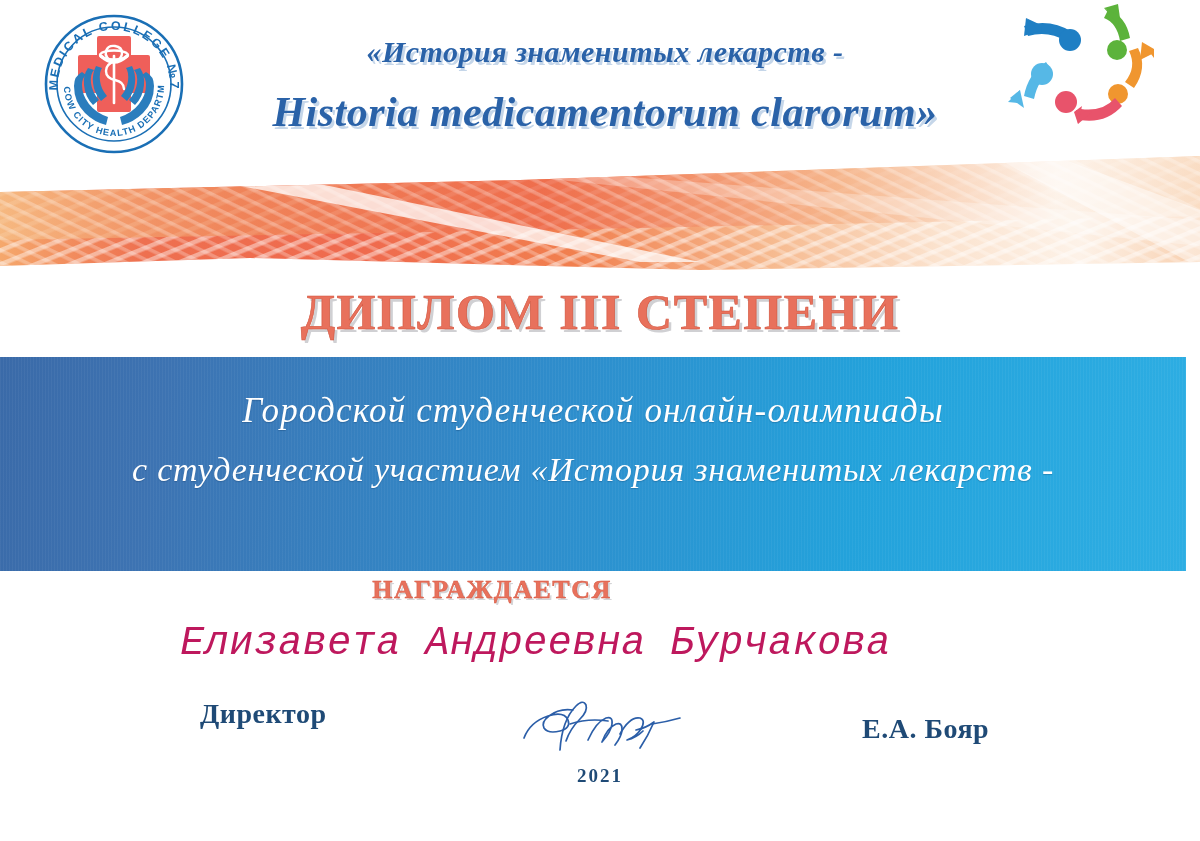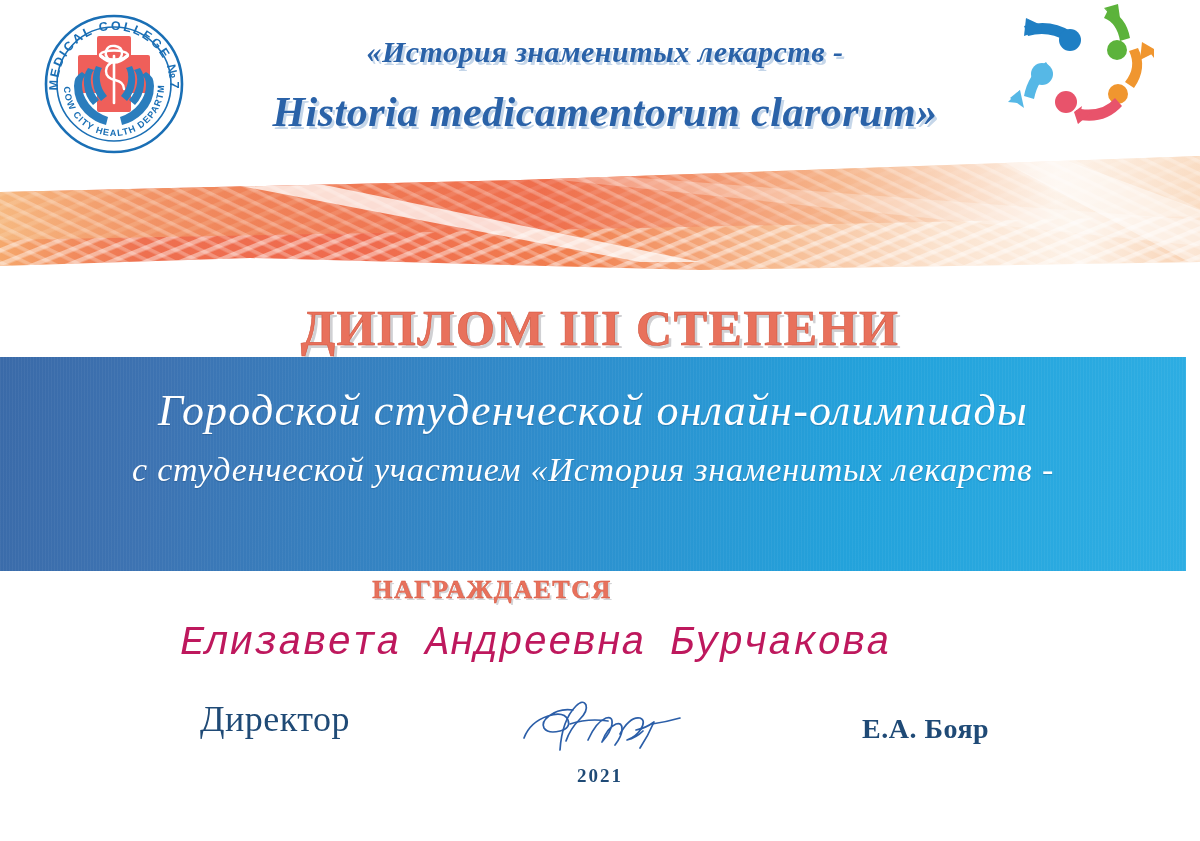--- a/index.html
+++ b/index.html
@@ -34,21 +34,21 @@
   .people-logo{position:absolute;left:1002px;top:2px;width:196px;height:160px;}
 
   
   .orange-band{
     position:absolute;left:0;top:150px;width:1200px;height:125px;
     overflow:hidden;
   }
 
   
   .diploma-title{
-    position:absolute;left:0;top:300px;width:1200px;text-align:center;
+    position:absolute;left:0;top:284px;width:1200px;text-align:center;
     font-family:"Liberation Serif", serif;
     font-weight:bold;font-size:50px;line-height:56px;
     letter-spacing:1.5px;
     color:#e8715c;
     text-shadow:3px 3px 0 rgba(170,170,175,0.55);
     -webkit-text-stroke:0.6px #d2543d;
   }
 
   
   .blue-band{
@@ -61,21 +61,21 @@
     background:repeating-linear-gradient(90deg, rgba(255,255,255,0.045) 0 1px, rgba(0,0,0,0.0) 1px 3px);
     pointer-events:none;
   }
   .blue-text{
     position:relative;z-index:2;
     width:100%;text-align:center;color:#ffffff;
     font-family:"Liberation Serif", serif;
     font-style:italic;
     text-shadow:0 1px 1px rgba(0,40,80,0.25);
   }
-  .bt1{font-size:44px;line-height:40px;margin-top:34px;letter-spacing:1.2px;}
+  .bt1{font-size:35px;line-height:40px;margin-top:34px;letter-spacing:1.2px;}
   .bt2{font-size:34px;line-height:42px;margin-top:18px;letter-spacing:0.8px;}
   .bt3{font-size:34px;line-height:42px;margin-top:4px;letter-spacing:0.5px;}
 
   
   .award-word{
     position:absolute;left:0;top:575px;width:984px;text-align:center;
     font-family:"Liberation Serif", serif;
     font-weight:bold;font-size:26px;letter-spacing:1.5px;
     color:#e8715c;
     text-shadow:2px 2px 0 rgba(170,170,175,0.5);
@@ -86,21 +86,21 @@
     font-family:Liberation Mono, monospace;
     font-style:italic;font-size:40px;letter-spacing:0.5px;
     color:#be185d;
   }
 
   
   .sig-row{position:absolute;left:0;top:698px;width:1200px;height:50px;}
   .sig-title{
     position:absolute;left:200px;top:0;
     font-family:"Liberation Serif", serif;
-    font-weight:normal;font-size:36px;color:#1f4a76;letter-spacing:0.5px;
+    font-weight:bold;font-size:28px;color:#1f4a76;letter-spacing:0.5px;
   }
   .sig-name{
     position:absolute;left:862px;top:15px;
     font-family:"Liberation Serif", serif;
     font-weight:bold;font-size:28px;color:#1f4a76;letter-spacing:0.5px;
   }
   .signature{position:absolute;left:512px;top:694px;width:200px;height:70px;}
   .year{
     position:absolute;left:0;top:765px;width:1200px;text-align:center;
     font-family:"Liberation Serif", serif;

